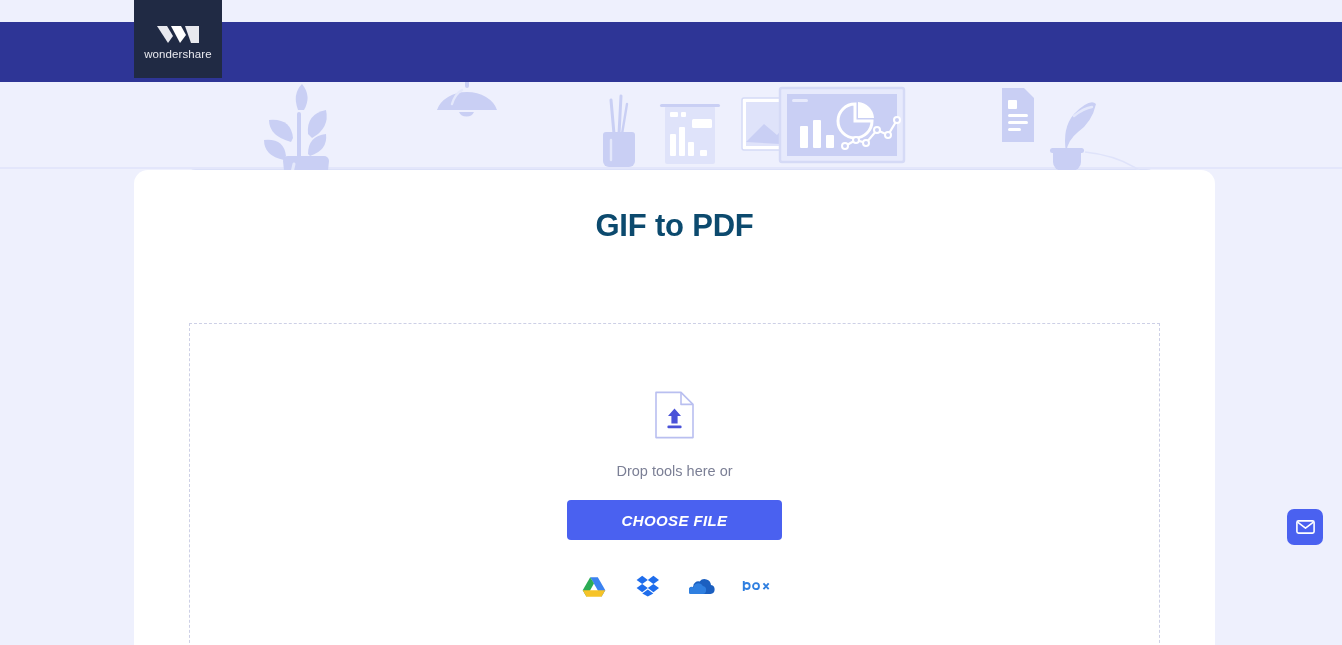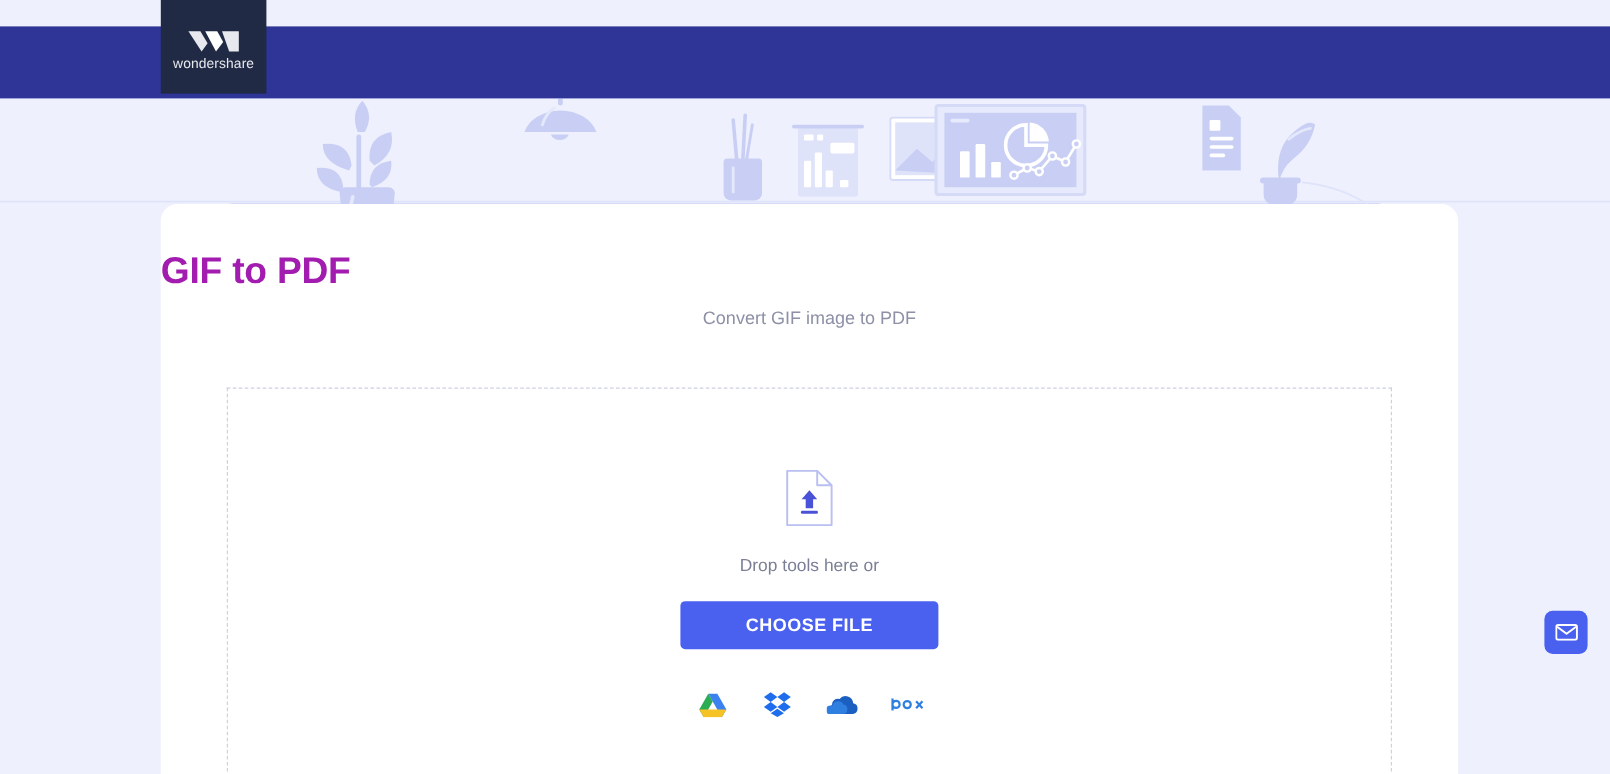--- a/index.html
+++ b/index.html
@@ -158,22 +158,22 @@
     top: 170px;
     width: 1081px;
     height: 475px;
     background: #ffffff;
     border-radius: 14px 14px 0 0;
     z-index: 20;
   }
 
   .card-title {
     margin-top: 38px;
-    text-align: left;
-    color: #a21caf;
+    text-align: center;
+    color: #0c4a6e;
     font-size: 31px;
     font-weight: bold;
     letter-spacing: -.2px;
   }
   .card-sub {
     margin-top: 13px;
     text-align: center;
     color: #8d90a6;
     font-size: 15px;
   }
@@ -204,20 +204,21 @@
     height: 40px;
     background: #4a61f0;
     border: none;
     border-radius: 4px;
     color: #ffffff;
     font-family: "Liberation Sans", sans-serif;
     font-size: 15px;
     font-weight: bold;
     letter-spacing: .4px;
     cursor: pointer;
+    font-style: italic;
   }
 
   .cloud-row {
     margin-top: 33px;
     display: flex;
     align-items: center;
     gap: 26px;
   }
   .cloud-btn {
     width: 28px;
@@ -393,21 +394,20 @@
       <span class="lbl">Desktop</span>
     </div>
 
     <div class="btn-login">
       <span class="lbl">Log In</span>
     </div>
   </div>
 
   <div class="card">
     <div class="card-title">GIF to PDF</div>
-    <div class="card-sub">Convert GIF image to PDF</div>
 
     <div class="dropzone">
       <div class="upload-icon">
         <svg width="41" height="48" viewBox="0 0 41 48">
           <path d="M2 1.4 H27 L39 13.4 V46.6 H2 Z" fill="#ffffff" stroke="#b9bff0" stroke-width="1.6" stroke-linejoin="round"></path>
           <path d="M27 1.4 V13.4 H39" fill="none" stroke="#b9bff0" stroke-width="1.6" stroke-linejoin="round"></path>
           <path d="M20.5 17.5 L27 25 H23.6 V32.5 H17.4 V25 H14 Z" fill="#4a52d8"></path>
           <rect x="13.4" y="34.6" width="14.2" height="2.6" rx="1.2" fill="#4a52d8"></rect>
         </svg>
       </div>

